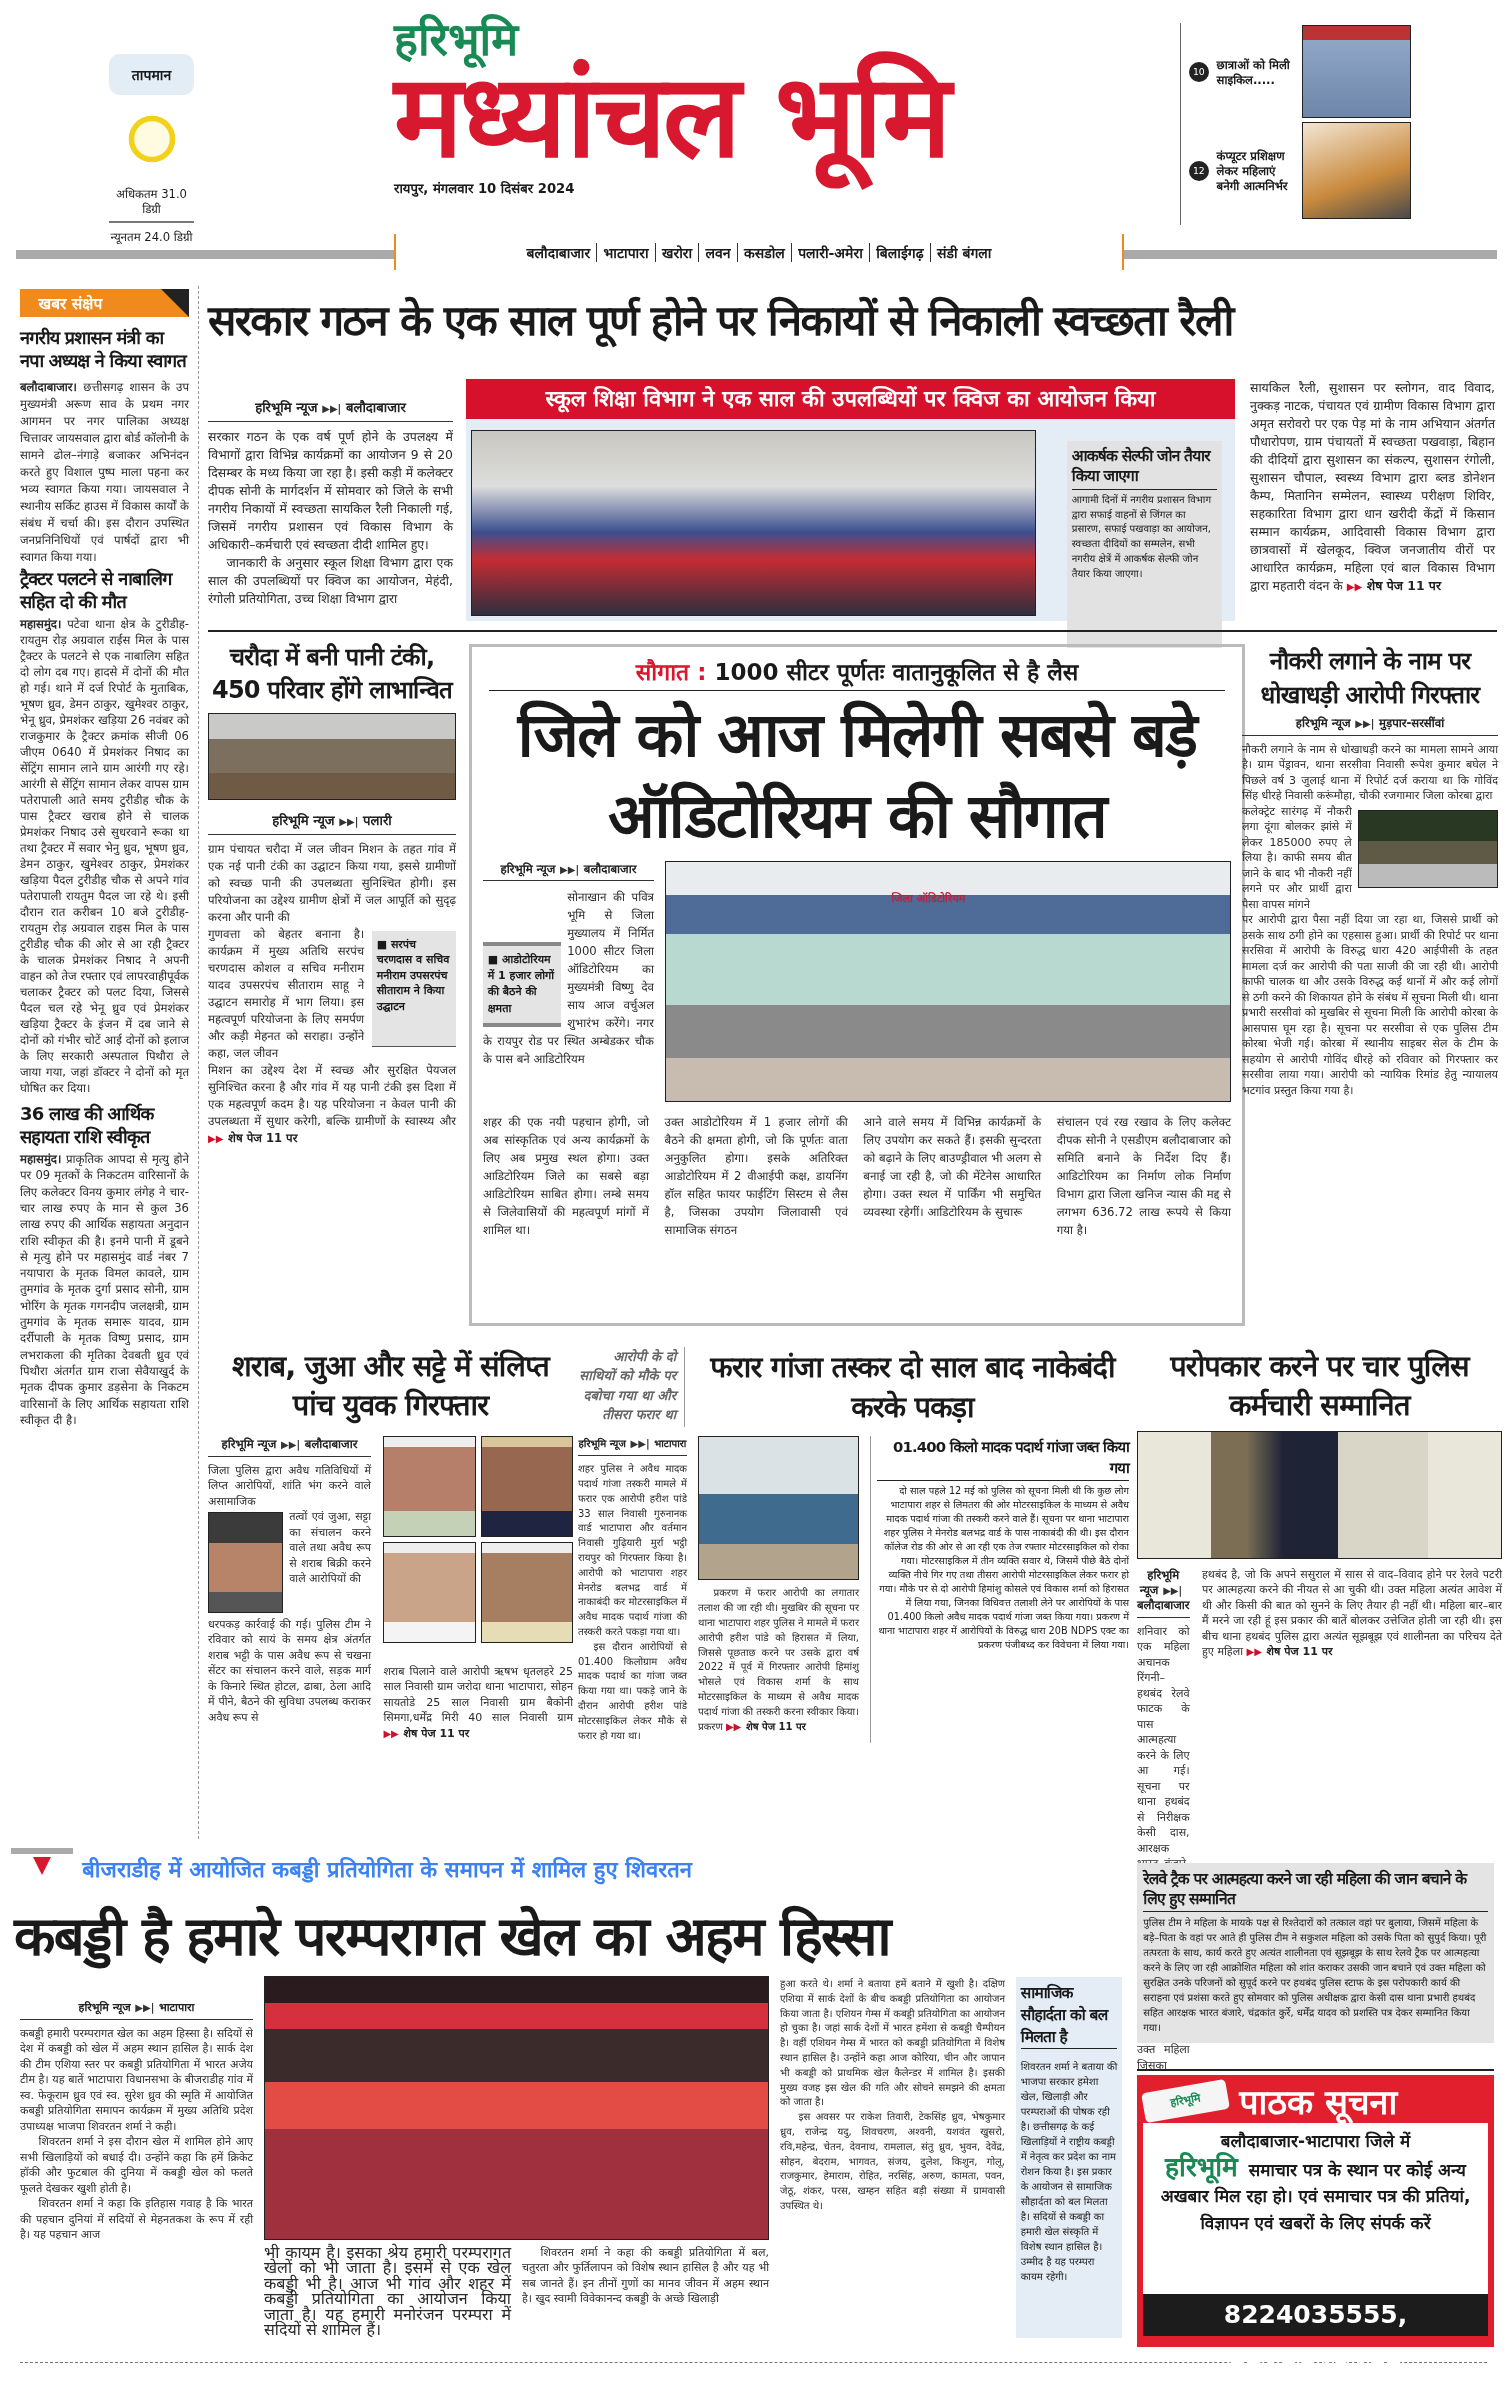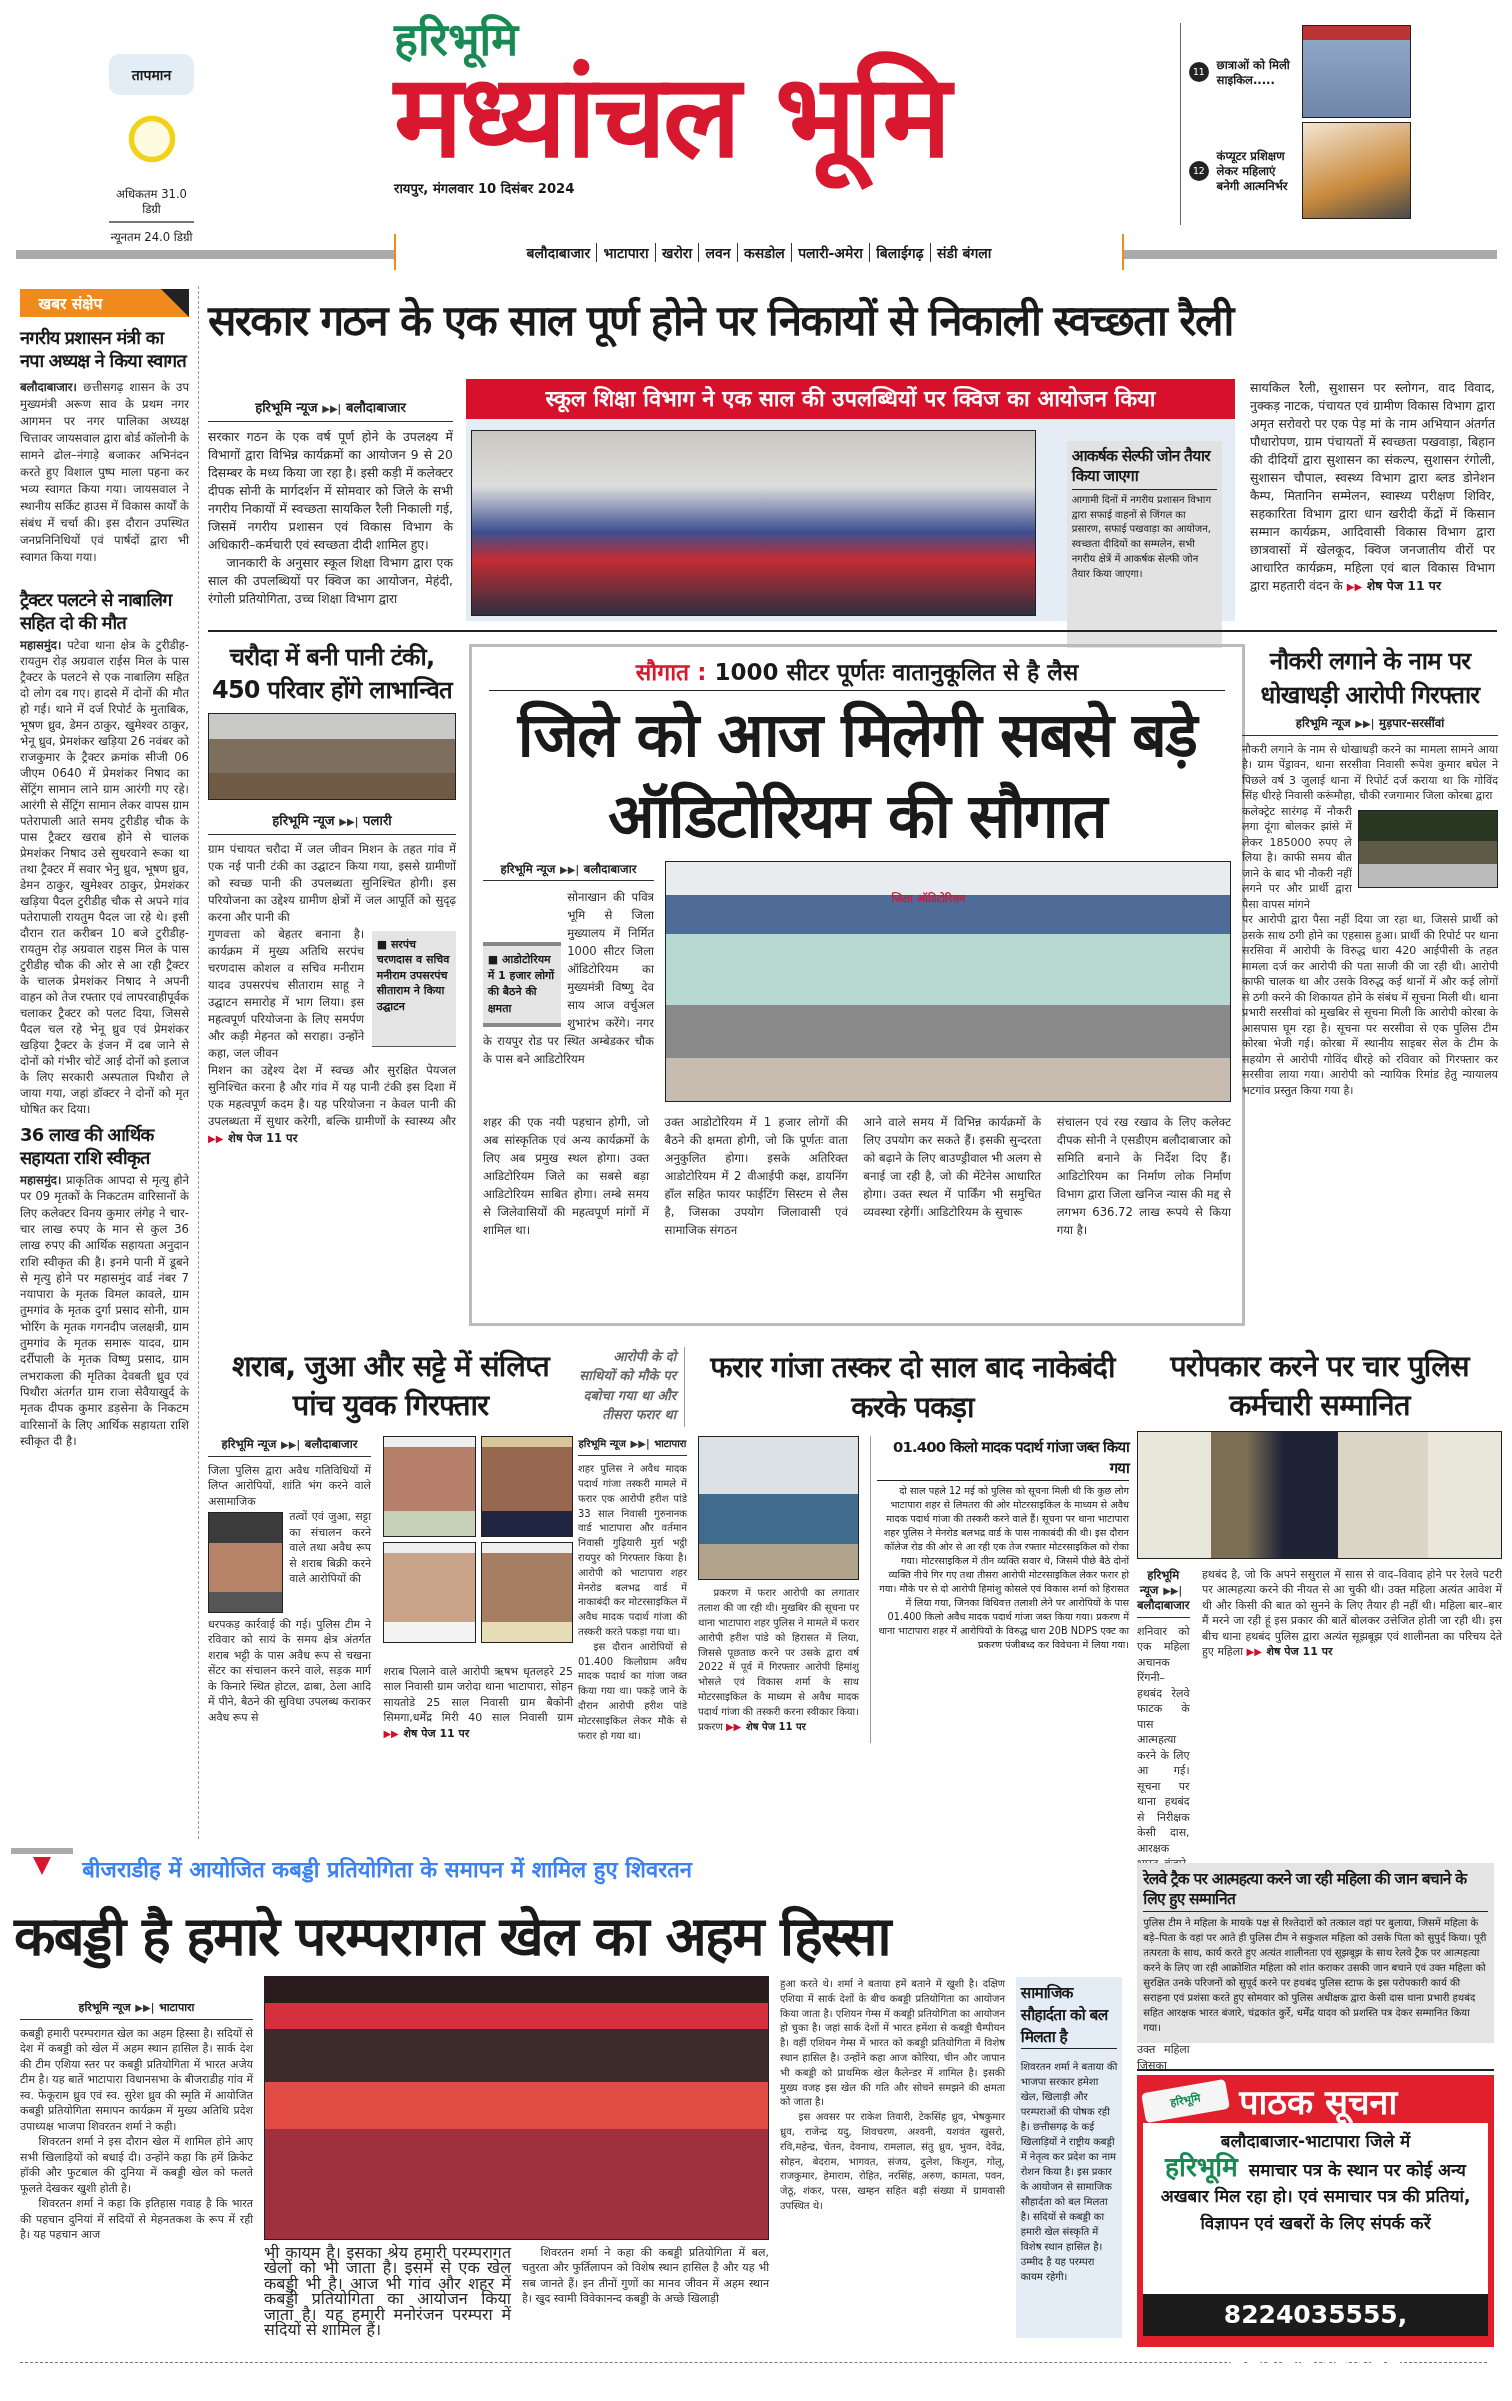--- a/index.html
+++ b/index.html
@@ -32,21 +32,21 @@
 </div>
 
 <div class="abs" style="left:394px;top:15.5px;width:730px">
   <div style="color:#1a8a55;font-weight:700;font-size:45px;line-height:47px">हरिभूमि</div>
   <div style="color:#d7182f;font-weight:700;font-size:115px;line-height:116px;letter-spacing:-3.1px;margin-top:-4.7px;white-space:nowrap">मध्यांचल भूमि</div>
   <div style="font-size:13.2px;font-weight:700;margin-top:4.7px">रायपुर, मंगलवार 10 दिसंबर 2024</div>
 </div>
 
 <div class="abs" style="left:1180px;top:23px;width:326px;height:202px;border-left:1.6px solid #666">
   <div style="display:flex;align-items:center;height:97px;padding-left:7.8px">
-    <div style="width:20px;height:20px;border-radius:50%;background:#222;color:#fff;font-size:9.3px;text-align:center;line-height:20px">11</div>
+    <div style="width:20px;height:20px;border-radius:50%;background:#222;color:#fff;font-size:9.3px;text-align:center;line-height:20px">10</div>
     <div style="width:85px;margin-left:7.8px;font-size:11.6px;font-weight:700">छात्राओं को मिली साइकिल.....</div>
     <div class="photo" style="width:109px;height:93px;background:linear-gradient(180deg,#b33 0 15%,#8fa6c7 15%,#6e86a9)"></div>
   </div>
   <div style="display:flex;align-items:center;height:101px;padding-left:7.8px">
     <div style="width:20px;height:20px;border-radius:50%;background:#222;color:#fff;font-size:9.3px;text-align:center;line-height:20px">12</div>
     <div style="width:85px;margin-left:7.8px;font-size:11.6px;font-weight:700">कंप्यूटर प्रशिक्षण लेकर महिलाएं बनेगी आत्मनिर्भर</div>
     <div class="photo" style="width:109px;height:97px;background:linear-gradient(160deg,#f3e5d3,#c98a3d 60%,#4a4a4a)"></div>
   </div>
 </div>
 
@@ -65,21 +65,21 @@
 <div class="vline" style="left:198px;top:286px;height:1553px"></div>
 <div class="abs" style="left:20px;top:289px;width:169px">
   <div style="background:#f08a1c;color:#fff;font-weight:700;font-size:15.5px;padding:3.1px 0 3.1px 18.6px;position:relative">
     <span>खबर संक्षेप</span>
     <span style="position:absolute;right:0;top:0;width:0;height:0;border-top:28px solid #222;border-left:28px solid transparent"></span>
   </div>
   <div style="margin-top:9.3px">
     <div class="hd" style="font-size:18px;line-height:23px">नगरीय प्रशासन मंत्री का नपा अध्यक्ष ने किया स्वागत</div>
     <p class="body-sm" style="margin-top:6.2px"><b>बलौदाबाजार।</b> <span>छत्तीसगढ़ शासन के उप मुख्यमंत्री अरूण साव के प्रथम नगर आगमन पर नगर पालिका अध्यक्ष चित्तावर जायसवाल द्वारा बोर्ड कॉलोनी के सामने ढोल–नंगाड़े बजाकर अभिनंदन करते हुए विशाल पुष्प माला पहना कर भव्य स्वागत किया गया। जायसवाल ने स्थानीय सर्किट हाउस में विकास कार्यों के संबंध में चर्चा की। इस दौरान उपस्थित जनप्रनिनिधियों एवं पार्षदों द्वारा भी स्वागत किया गया।</span></p>
   </div>
-  <div style="margin-top:22px">
+  <div style="margin-top:1px">
     <div class="hd" style="font-size:18px;line-height:23px">ट्रैक्टर पलटने से नाबालिग सहित दो की मौत</div>
     <p class="body-sm" style="margin-top:3.1px;font-size:11.6px;line-height:16px"><b>महासमुंद।</b> <span>पटेवा थाना क्षेत्र के टुरीडीह-रायतुम रोड़ अग्रवाल राईस मिल के पास ट्रैक्टर के पलटने से एक नाबालिग सहित दो लोग दब गए। हादसे में दोनों की मौत हो गई। थाने में दर्ज रिपोर्ट के मुताबिक, भूषण ध्रुव, डेमन ठाकुर, खुमेश्वर ठाकुर, भेनू ध्रुव, प्रेमशंकर खड़िया 26 नवंबर को राजकुमार के ट्रैक्टर क्रमांक सीजी 06 जीएम 0640 में प्रेमशंकर निषाद का सेंट्रिंग सामान लाने ग्राम आरंगी गए रहे। आरंगी से सेंट्रिंग सामान लेकर वापस ग्राम पतेरापाली आते समय टुरीडीह चौक के पास ट्रैक्टर खराब होने से चालक प्रेमशंकर निषाद उसे सुधरवाने रूका था तथा ट्रैक्टर में सवार भेनु ध्रुव, भूषण ध्रुव, डेमन ठाकुर, खुमेश्वर ठाकुर, प्रेमशंकर खड़िया पैदल टुरीडीह चौक से अपने गांव पतेरापाली रायतुम पैदल जा रहे थे। इसी दौरान रात करीबन 10 बजे टुरीडीह-रायतुम रोड़ अग्रवाल राइस मिल के पास टुरीडीह चौक की ओर से आ रही ट्रैक्टर के चालक प्रेमशंकर निषाद ने अपनी वाहन को तेज रफ्तार एवं लापरवाहीपूर्वक चलाकर ट्रैक्टर को पलट दिया, जिससे पैदल चल रहे भेनू ध्रुव एवं प्रेमशंकर खड़िया ट्रैक्टर के इंजन में दब जाने से दोनों को गंभीर चोटें आई दोनों को इलाज के लिए सरकारी अस्पताल पिथौरा ले जाया गया, जहां डॉक्टर ने दोनों को मृत घोषित कर दिया।</span></p>
   </div>
   <div style="margin-top:6.2px">
     <div class="hd" style="font-size:18px;line-height:23px">36 लाख की आर्थिक सहायता राशि स्वीकृत</div>
     <p class="body-sm" style="margin-top:3.1px;font-size:11.6px;line-height:16.3px"><b>महासमुंद।</b> <span>प्राकृतिक आपदा से मृत्यु होने पर 09 मृतकों के निकटतम वारिसानों के लिए कलेक्टर विनय कुमार लंगेह ने चार-चार लाख रुपए के मान से कुल 36 लाख रुपए की आर्थिक सहायता अनुदान राशि स्वीकृत की है। इनमे पानी में डूबने से मृत्यु होने पर महासमुंद वार्ड नंबर 7 नयापारा के मृतक विमल कावले, ग्राम तुमगांव के मृतक दुर्गा प्रसाद सोनी, ग्राम भोरिंग के मृतक गगनदीप जलक्षत्री, ग्राम तुमगांव के मृतक समारू यादव, ग्राम दर्रीपाली के मृतक विष्णु प्रसाद, ग्राम लभराकला की मृतिका देवबती ध्रुव एवं पिथौरा अंतर्गत ग्राम राजा सेवैयाखुर्द के मृतक दीपक कुमार डड़सेना के निकटम वारिसानों के लिए आर्थिक सहायता राशि स्वीकृत दी है।</span></p>
   </div>
 </div>
 
 <div class="abs hd" style="left:208px;top:297px;width:1297px;font-size:42px;white-space:nowrap;font-weight:700;letter-spacing:-1.6px">सरकार गठन के एक साल पूर्ण होने पर निकायों से निकाली स्वच्छता रैली</div>

